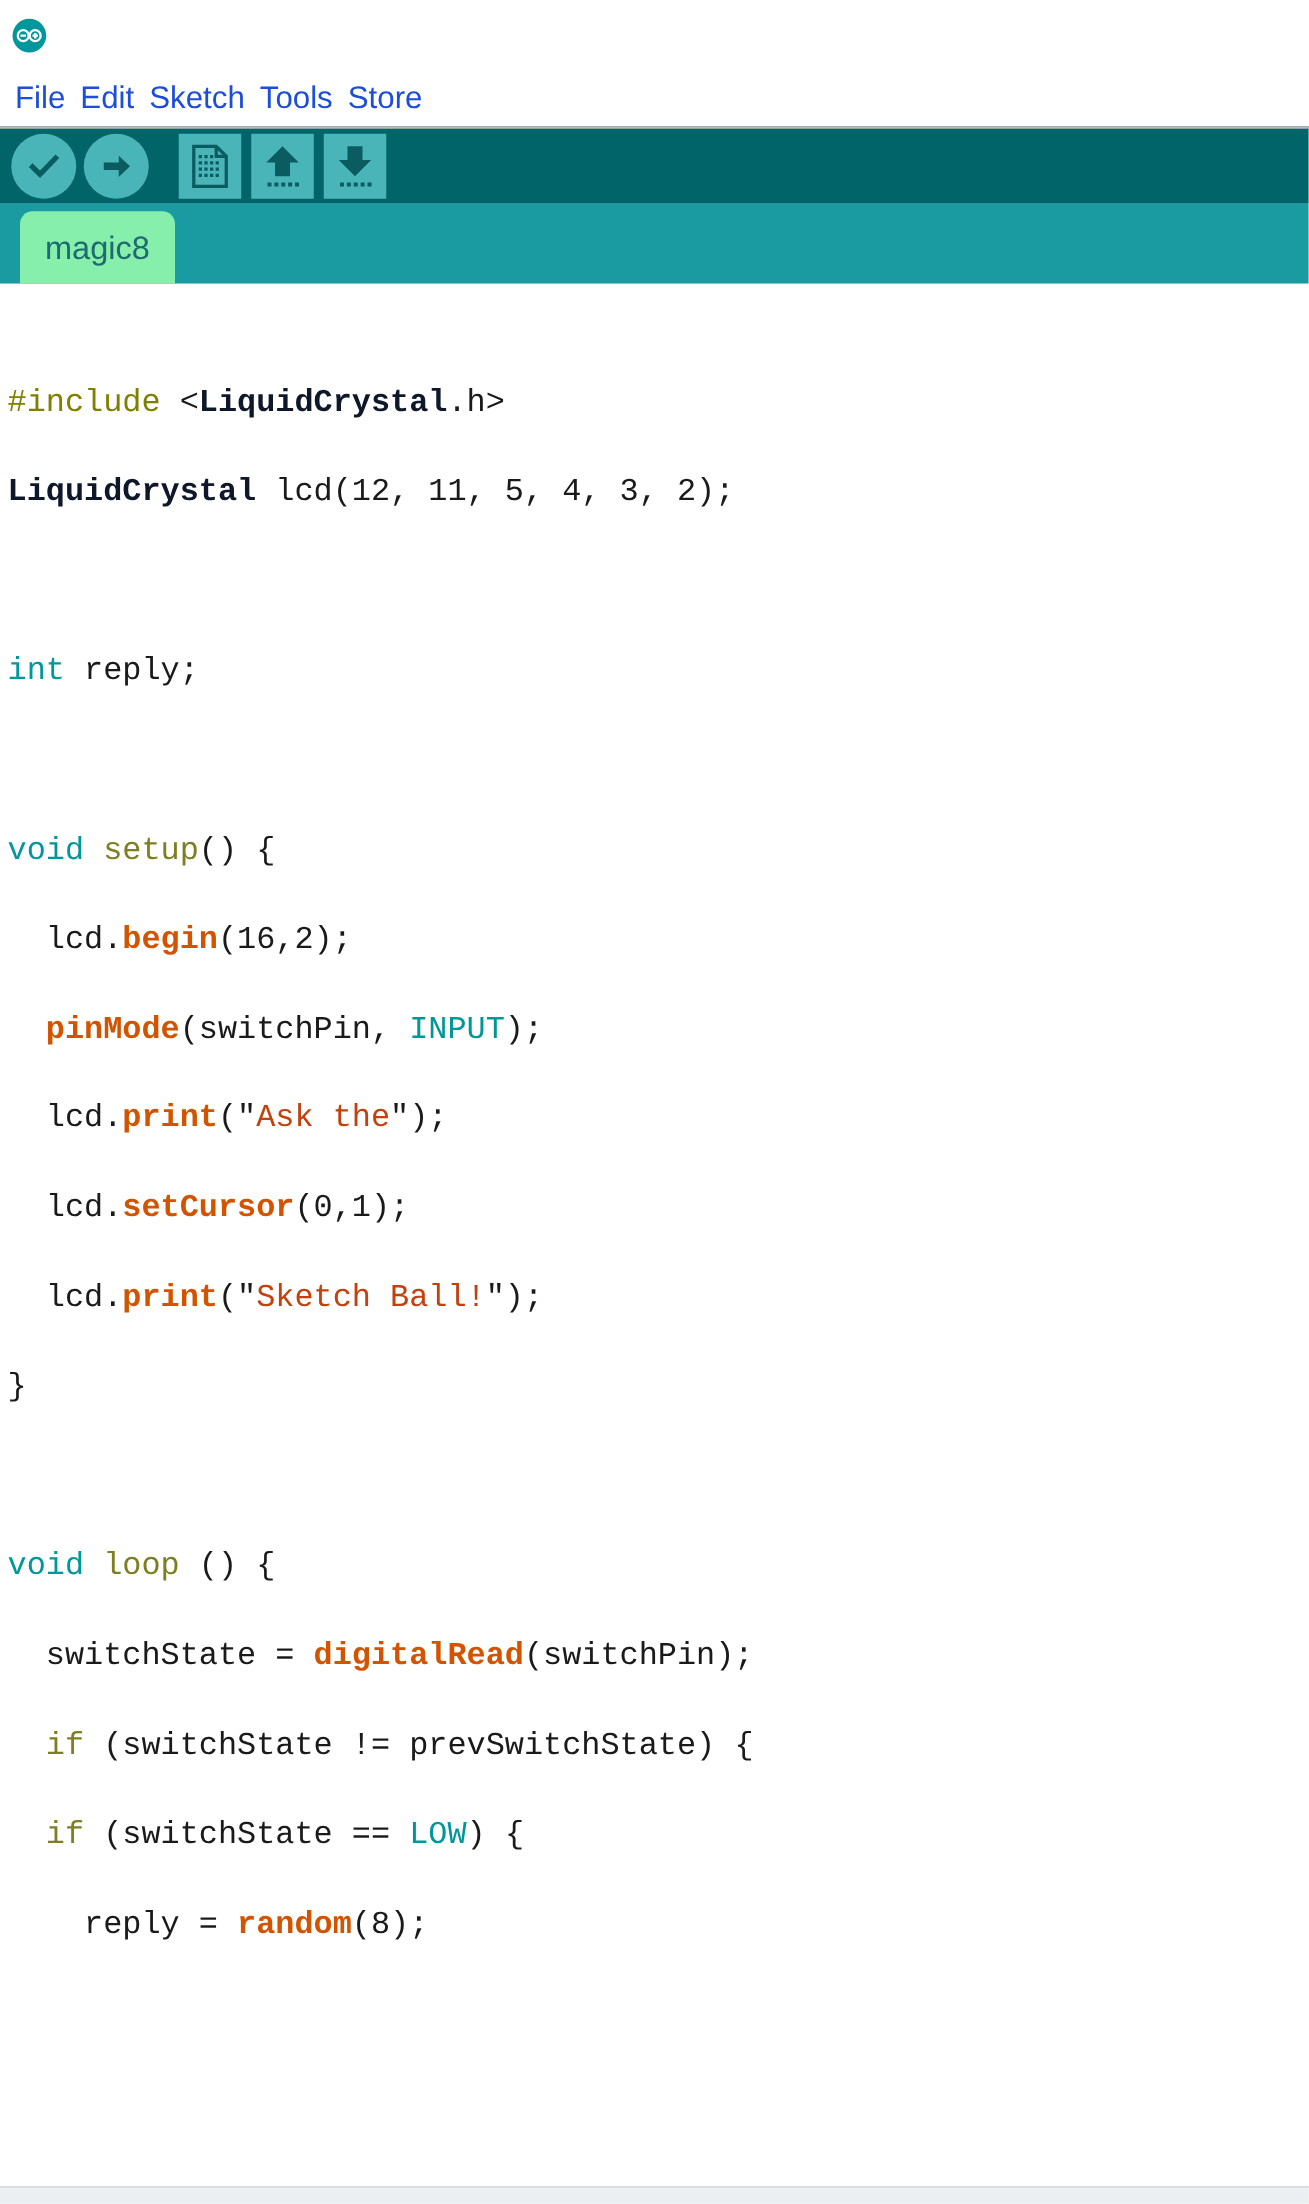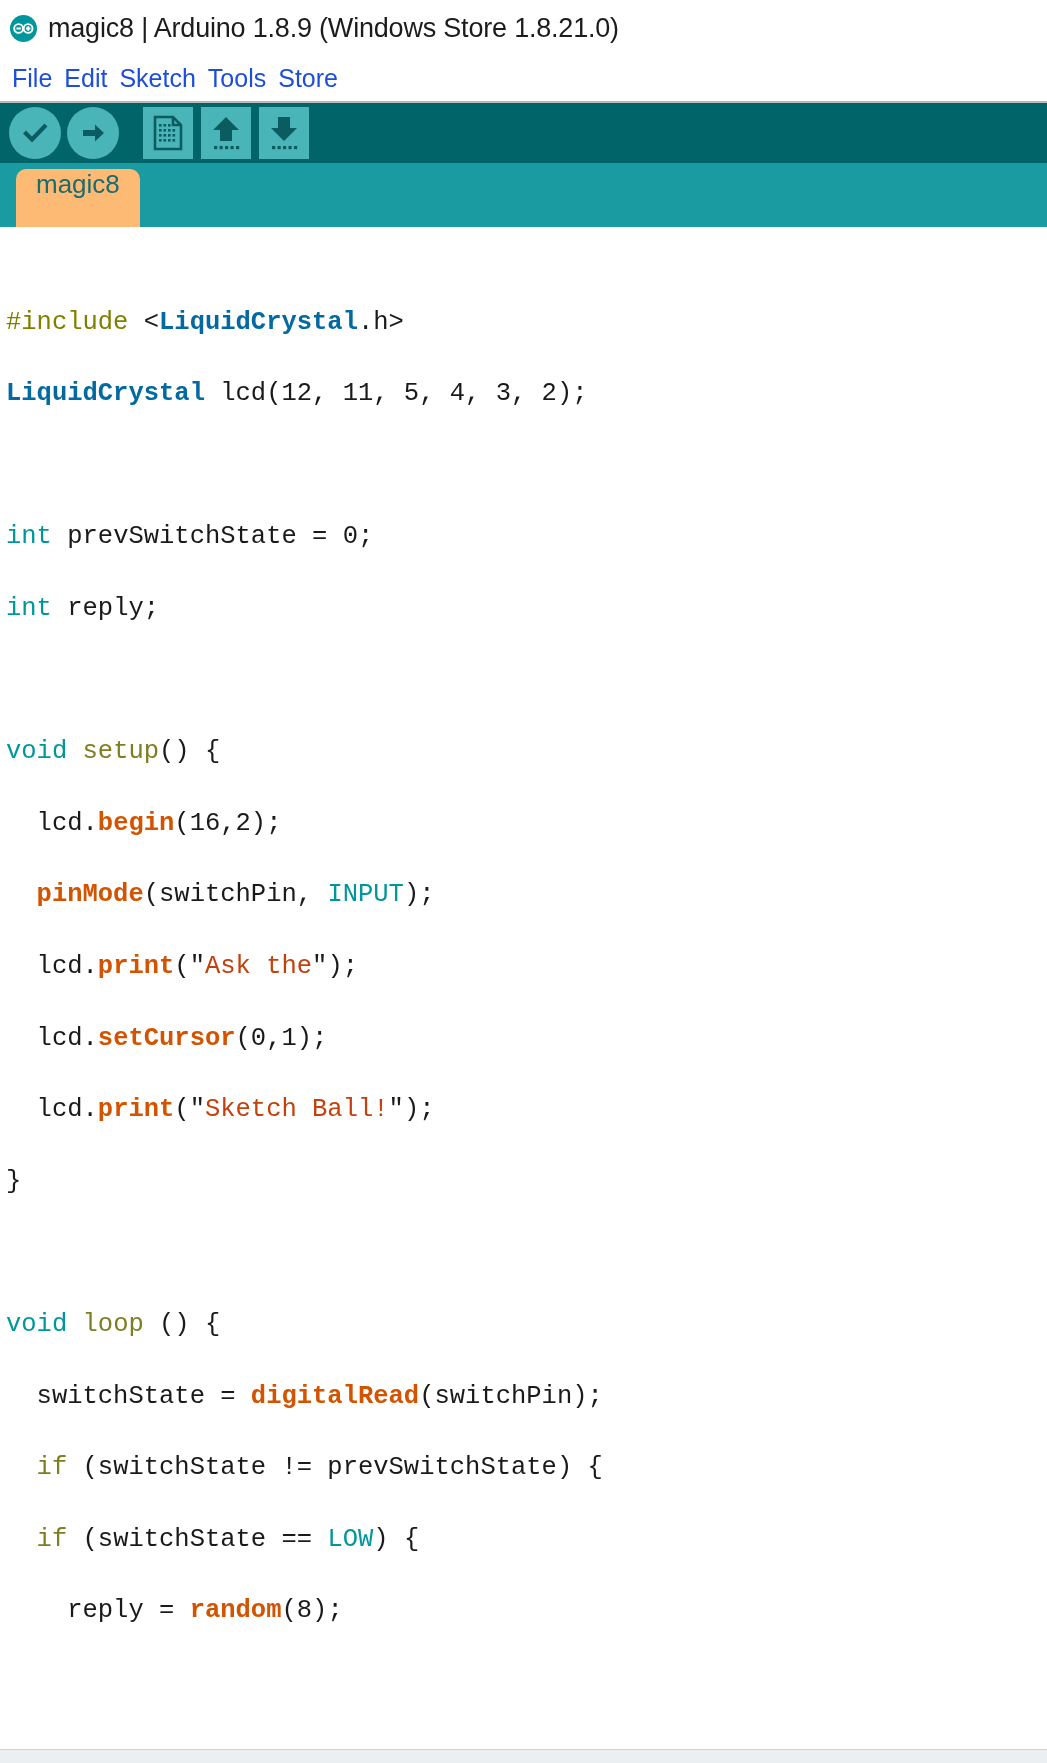--- a/index.html
+++ b/index.html
@@ -95,26 +95,26 @@
   
   .tabstrip {
     height: 64px;
     background: #1a9ba1;
     display: flex;
     align-items: flex-end;
     padding-left: 16px;
     box-sizing: border-box;
   }
   .tab {
-    background: #fdba74;
+    background: #86efac;
     border-radius: 10px 10px 0 0;
     height: 58px;
     min-width: 104px;
     display: flex;
-    align-items: flex-start;
+    align-items: center;
     justify-content: center;
     padding: 0 20px;
     box-sizing: border-box;
   }
   .tab-label {
     font-size: 26px;
     color: #1d6b6e;
     white-space: nowrap;
   }
 
@@ -130,21 +130,21 @@
     font-family: "Liberation Mono", "DejaVu Sans Mono", monospace;
     font-size: 25.5px;
     line-height: 35.8px;
     white-space: pre;
     color: #1a1a1a;
   }
   .code .ln { display: block; height: 35.8px; }
 
   
   .t-pre    { color: #808000; }           
-  .t-type   { color: #0369a1; font-weight: bold; } 
+  .t-type   { color: #0f172a; font-weight: bold; } 
   .t-kw     { color: #00979c; }           
   .t-kw2    { color: #7e7e22; }           
   .t-fn     { color: #d35400; font-weight: bold; }           
   .t-str    { color: #c2410c; }           
   .t-plain  { color: #1a1a1a; }
 
   .bottom-strip {
     position: absolute;
     left: 0;
     bottom: 0;
@@ -161,21 +161,20 @@
 <div class="titlebar">
   <span class="arduino-logo">
     <svg width="21" height="13" viewBox="0 0 21 13">
       <g fill="none" stroke="#ffffff" stroke-width="1.9">
         <circle cx="5.6" cy="6.5" r="4.4"></circle>
         <circle cx="15.1" cy="6.5" r="4.4"></circle>
         <path d="M3.4 6.5h4.4M13 6.5h4.4M15.2 4.3v4.4"></path>
       </g>
     </svg>
   </span>
-  <span class="titlebar-text">magic8 | Arduino 1.8.9 (Windows Store 1.8.21.0)</span>
 </div>
 
 <div class="menubar">
   <span class="menu-item">File</span>
   <span class="menu-item">Edit</span>
   <span class="menu-item">Sketch</span>
   <span class="menu-item">Tools</span>
   <span class="menu-item">Store</span>
 </div>
 
@@ -260,21 +259,20 @@
     <span class="tab-label">magic8</span>
   </div>
 </div>
 
 <div class="editor">
   <div class="code">
 
 <span class="ln"><span class="t-pre">#include</span><span class="t-plain"> &lt;</span><span class="t-type">LiquidCrystal</span><span class="t-plain">.h&gt;</span></span>
 <span class="ln"><span class="t-type">LiquidCrystal</span><span class="t-plain"> lcd(12, 11, 5, 4, 3, 2);</span></span>
 <span class="ln"> </span>
-<span class="ln"><span class="t-kw">int</span><span class="t-plain"> prevSwitchState = 0;</span></span>
 <span class="ln"><span class="t-kw">int</span><span class="t-plain"> reply;</span></span>
 <span class="ln"> </span>
 <span class="ln"><span class="t-kw">void</span><span class="t-plain"> </span><span class="t-kw2">setup</span><span class="t-plain">() {</span></span>
 <span class="ln"><span class="t-plain">  lcd.</span><span class="t-fn">begin</span><span class="t-plain">(16,2);</span></span>
 <span class="ln"><span class="t-plain">  </span><span class="t-fn">pinMode</span><span class="t-plain">(switchPin, </span><span class="t-kw">INPUT</span><span class="t-plain">);</span></span>
 <span class="ln"><span class="t-plain">  lcd.</span><span class="t-fn">print</span><span class="t-plain">("</span><span class="t-str">Ask the</span><span class="t-plain">");</span></span>
 <span class="ln"><span class="t-plain">  lcd.</span><span class="t-fn">setCursor</span><span class="t-plain">(0,1);</span></span>
 <span class="ln"><span class="t-plain">  lcd.</span><span class="t-fn">print</span><span class="t-plain">("</span><span class="t-str">Sketch Ball!</span><span class="t-plain">");</span></span>
 <span class="ln"><span class="t-plain">}</span></span>
 <span class="ln"> </span>

